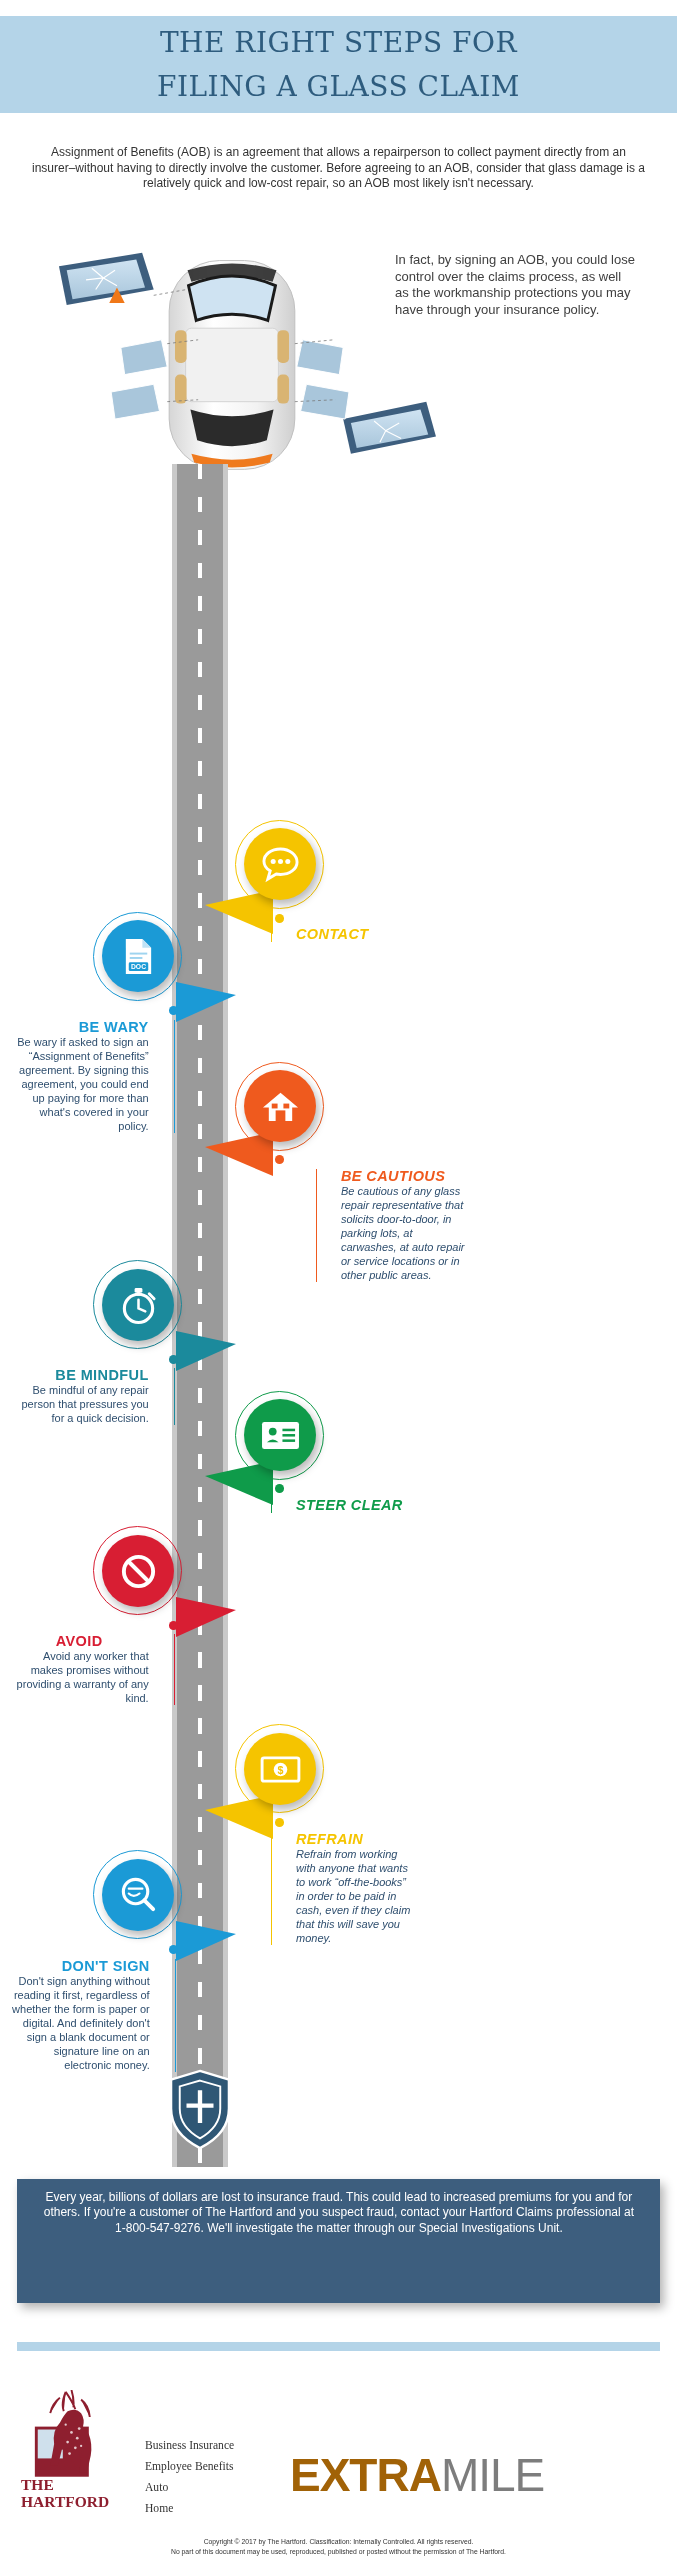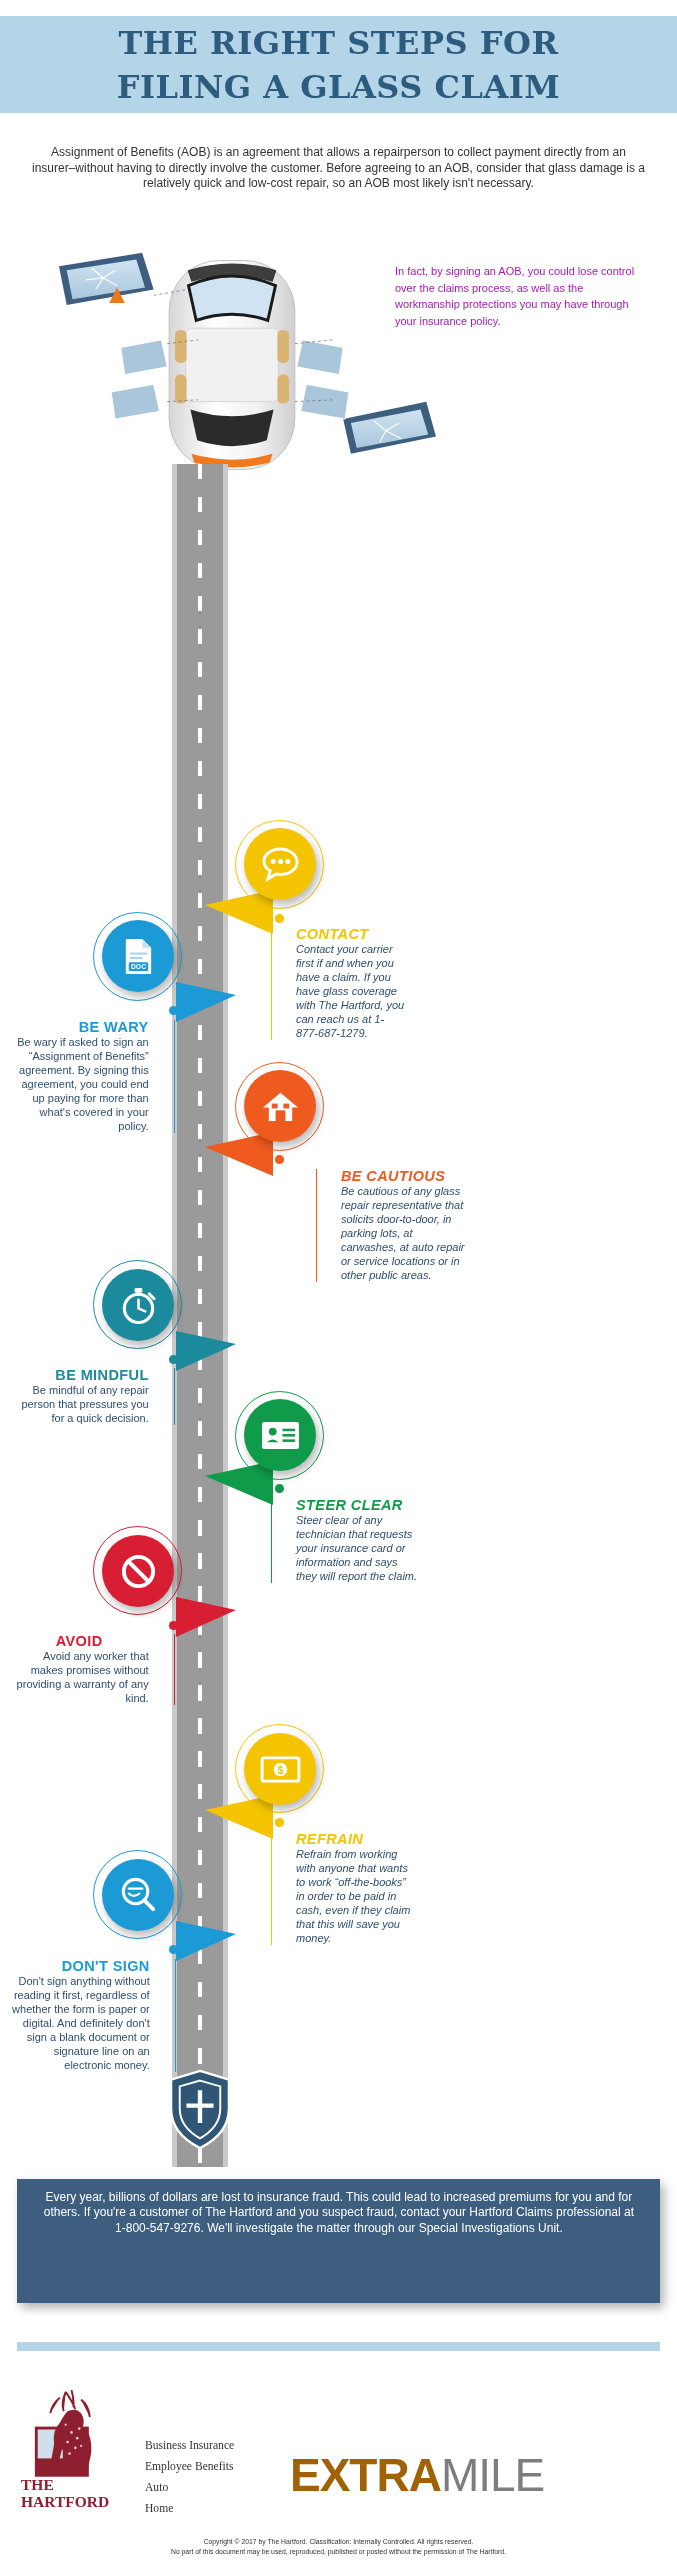--- a/index.html
+++ b/index.html
@@ -14,42 +14,42 @@
 
   
   .header-band {
     position:absolute; left:0; top:15.5px; width:677px; height:97px;
     background:#b4d4e8;
   }
   .title {
     position:absolute; left:0; top:21px; width:677px;
     text-align:center;
     font-family:"DejaVu Serif", serif;
-    font-weight:bold;
-    font-size:32px;
+    font-weight:normal;
+    font-size:28px;
     line-height:44px;
     letter-spacing:0.5px;
     color:#2e5c7e;
   }
   .title .l2 { display:block; }
 
   
   .intro {
     position:absolute; left:29px; top:145px; width:619px;
     text-align:center;
     font-size:12px;
     line-height:15.5px;
     color:#333333;
   }
 
   .side-note {
-    position:absolute; left:395px; top:263px; width:242px;
-    font-size:11px;
+    position:absolute; left:395px; top:252px; width:242px;
+    font-size:13px;
     line-height:16.5px;
-    color:#a21caf;
+    color:#404040;
   }
 
   
   .car-scene { position:absolute; left:53px; top:247px; width:387px; height:232px; }
 
   
   .road {
     position:absolute; left:172px; top:464px; width:56px; height:1703px;
     background:linear-gradient(to right,#c9c9c9 0px,#c9c9c9 4.8px,#9a9a9a 4.8px,#9a9a9a 51px,#c9c9c9 51px,#c9c9c9 56px);
   }
@@ -206,21 +206,20 @@
       <svg width="41" height="37" viewBox="0 0 42 38">
         <path d="M21 3c-9.4 0-17 5.6-17 12.6 0 4 2.5 7.6 6.4 9.9L8 34l8.6-5.2c1.4.3 2.9.4 4.4.4 9.4 0 17-5.6 17-12.6S30.4 3 21 3z" fill="none" stroke="#ffffff" stroke-width="3"></path>
         <circle cx="13.5" cy="16" r="2.6" fill="#ffffff"></circle>
         <circle cx="21" cy="16" r="2.6" fill="#ffffff"></circle>
         <circle cx="28.5" cy="16" r="2.6" fill="#ffffff"></circle>
       </svg>
     </div>
     <div class="dot" style="left:275px; top:914px; background:#f5c400;"></div>
     <div class="txt right" style="left:271px; top:927px; width:135px; border-color:#f5c400;">
       <span class="hdr" style="color:#f5c400;">CONTACT</span>
-      <span>Contact your carrier first if and when you have a claim. If you have glass coverage with The Hartford, you can reach us at 1-877-687-1279.</span>
     </div>
   </div>
 
   <div class="step">
     <div class="pointer" style="left:176px; top:982px; border-top:13.5px solid transparent; border-bottom:27px solid transparent; border-left:60px solid #1b9ad6;"></div>
     <div class="badge-ring" style="left:93px; top:912px; border-color:#1b9ad6;"></div>
     <div class="badge" style="left:102px; top:920px; background:#1b9ad6;">
       <svg width="37" height="41" viewBox="0 0 38 42">
         <path d="M6 3h17l9 9v27H6z" fill="#ffffff"></path>
         <path d="M23 3v9h9z" fill="#bfe2f5"></path>
@@ -283,21 +282,20 @@
         <circle cx="14" cy="14" r="4" fill="#0f9b4a"></circle>
         <path d="M8 25 q6 -6 12 0 z" fill="#0f9b4a"></path>
         <rect x="24" y="11" width="13" height="2.6" fill="#0f9b4a"></rect>
         <rect x="24" y="16.5" width="13" height="2.6" fill="#0f9b4a"></rect>
         <rect x="24" y="22" width="13" height="2.6" fill="#0f9b4a"></rect>
       </svg>
     </div>
     <div class="dot" style="left:275px; top:1484px; background:#0f9b4a;"></div>
     <div class="txt right" style="left:271px; top:1498px; width:150px; border-color:#0f9b4a;">
       <span class="hdr" style="color:#0f9b4a;">STEER CLEAR</span>
-      <span>Steer clear of any technician that requests your insurance card or information and says they will report the claim.</span>
     </div>
   </div>
 
   <div class="step">
     <div class="pointer" style="left:176px; top:1597px; border-top:13.5px solid transparent; border-bottom:27px solid transparent; border-left:60px solid #d81e33;"></div>
     <div class="badge-ring" style="left:93px; top:1526px; border-color:#d81e33;"></div>
     <div class="badge" style="left:102px; top:1535px; background:#d81e33;">
       <svg width="39" height="39" viewBox="0 0 40 40">
         <circle cx="20" cy="20" r="15" fill="none" stroke="#ffffff" stroke-width="4"></circle>
         <path d="M10 10 L30 30" stroke="#ffffff" stroke-width="4" stroke-linecap="round"></path>

